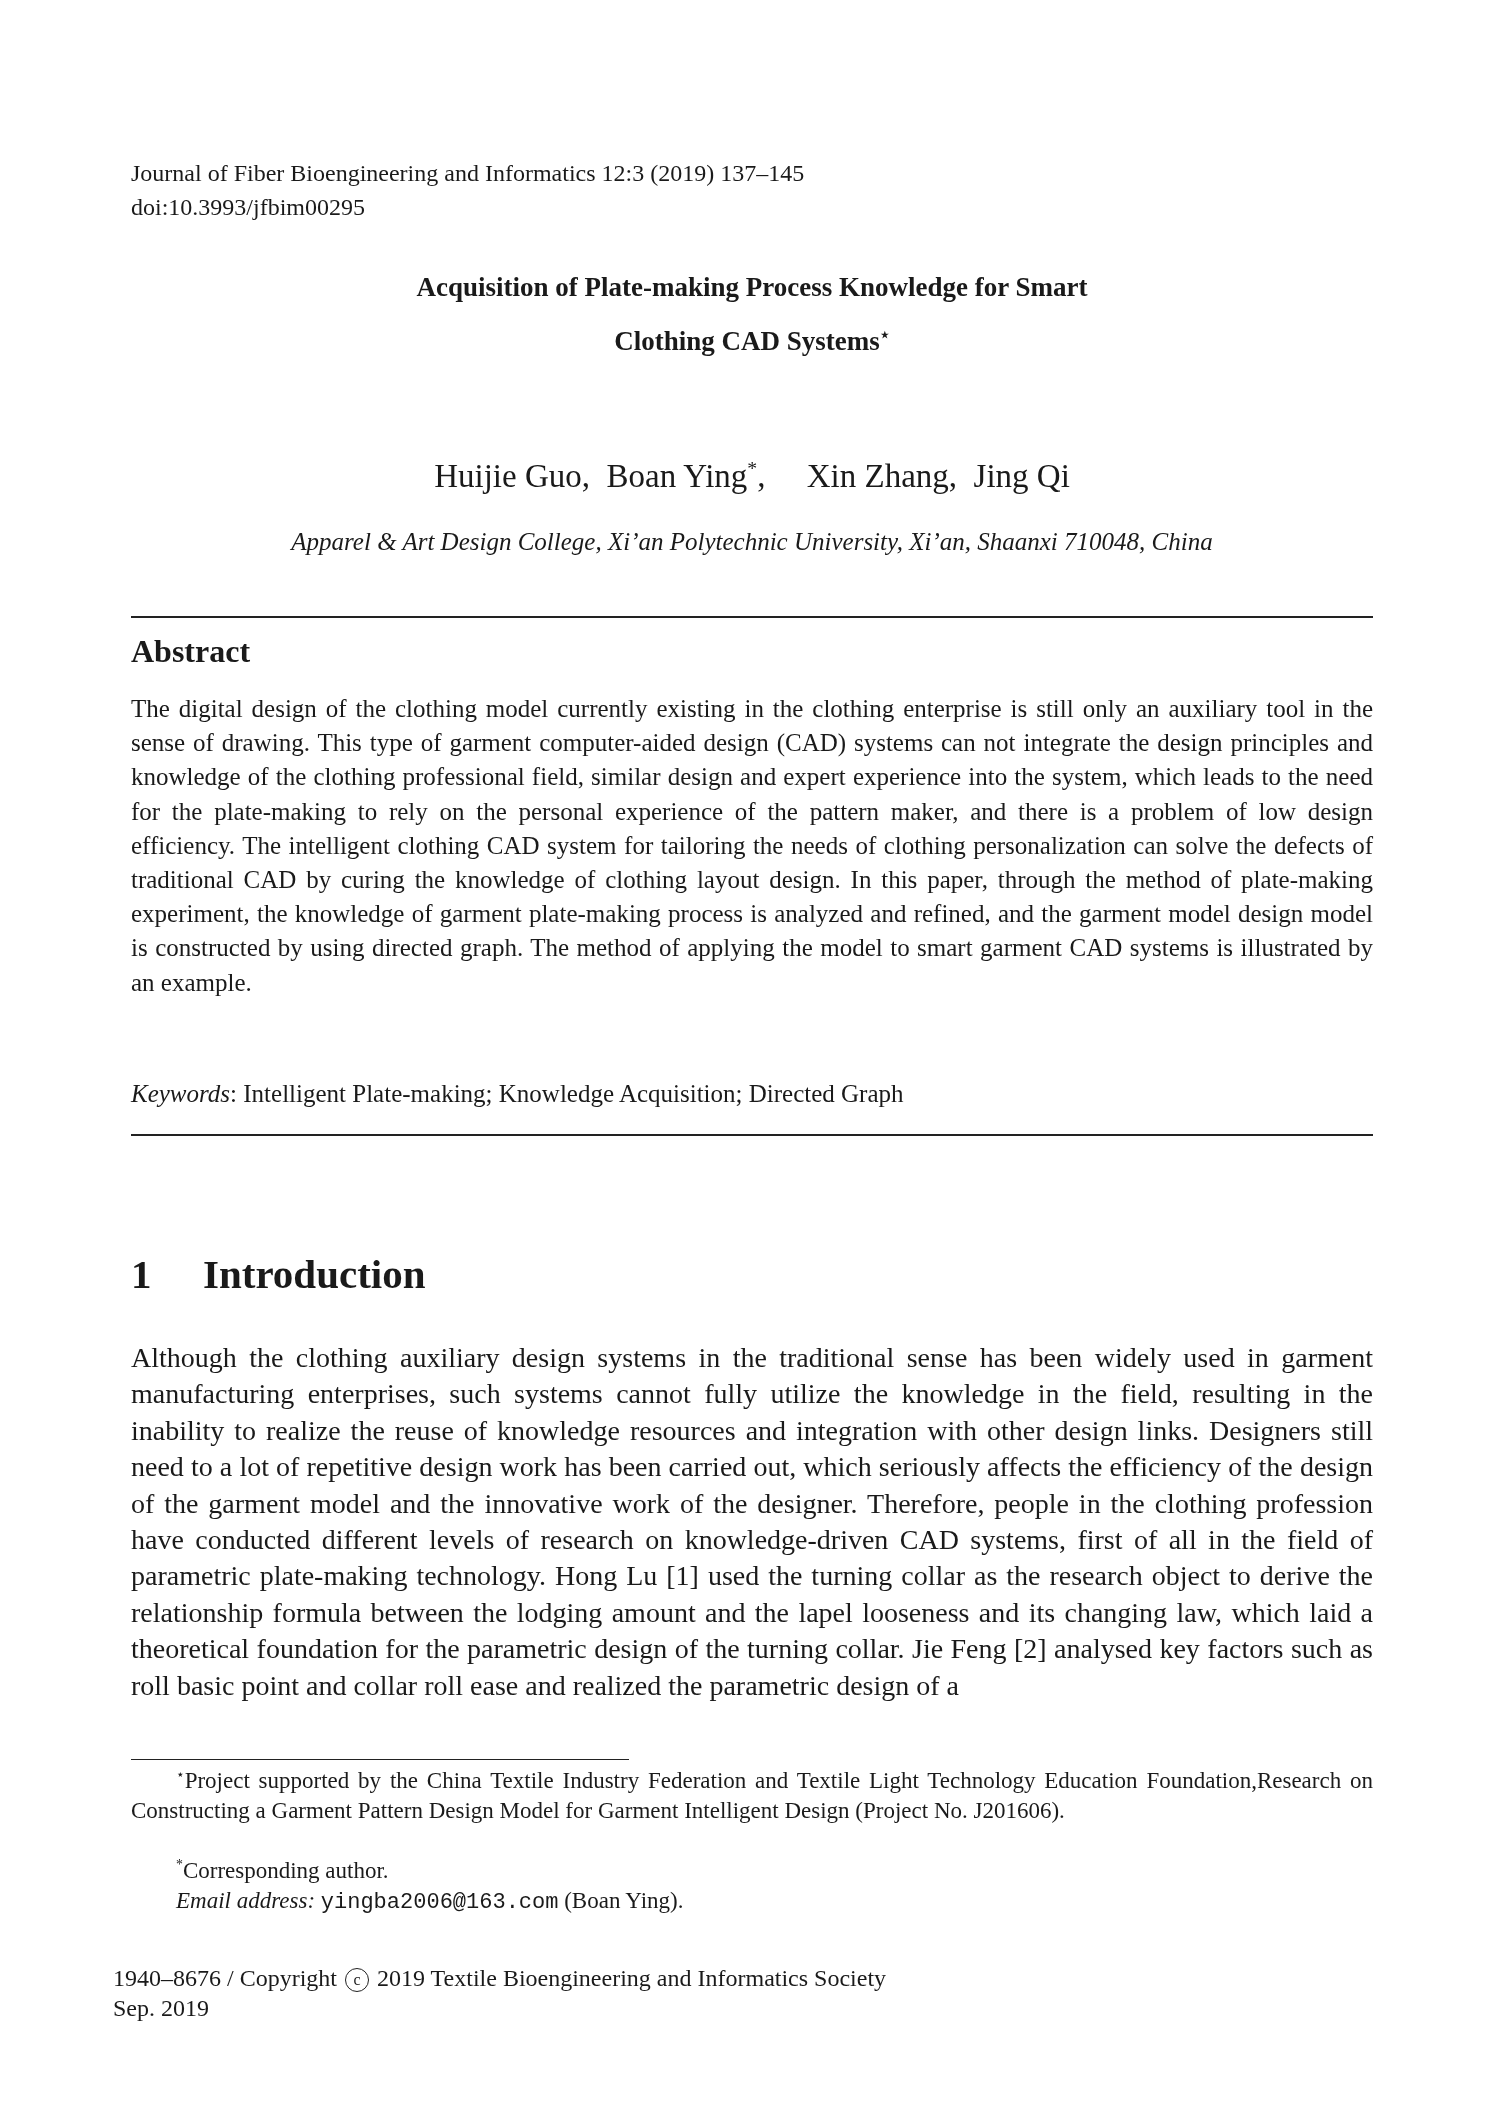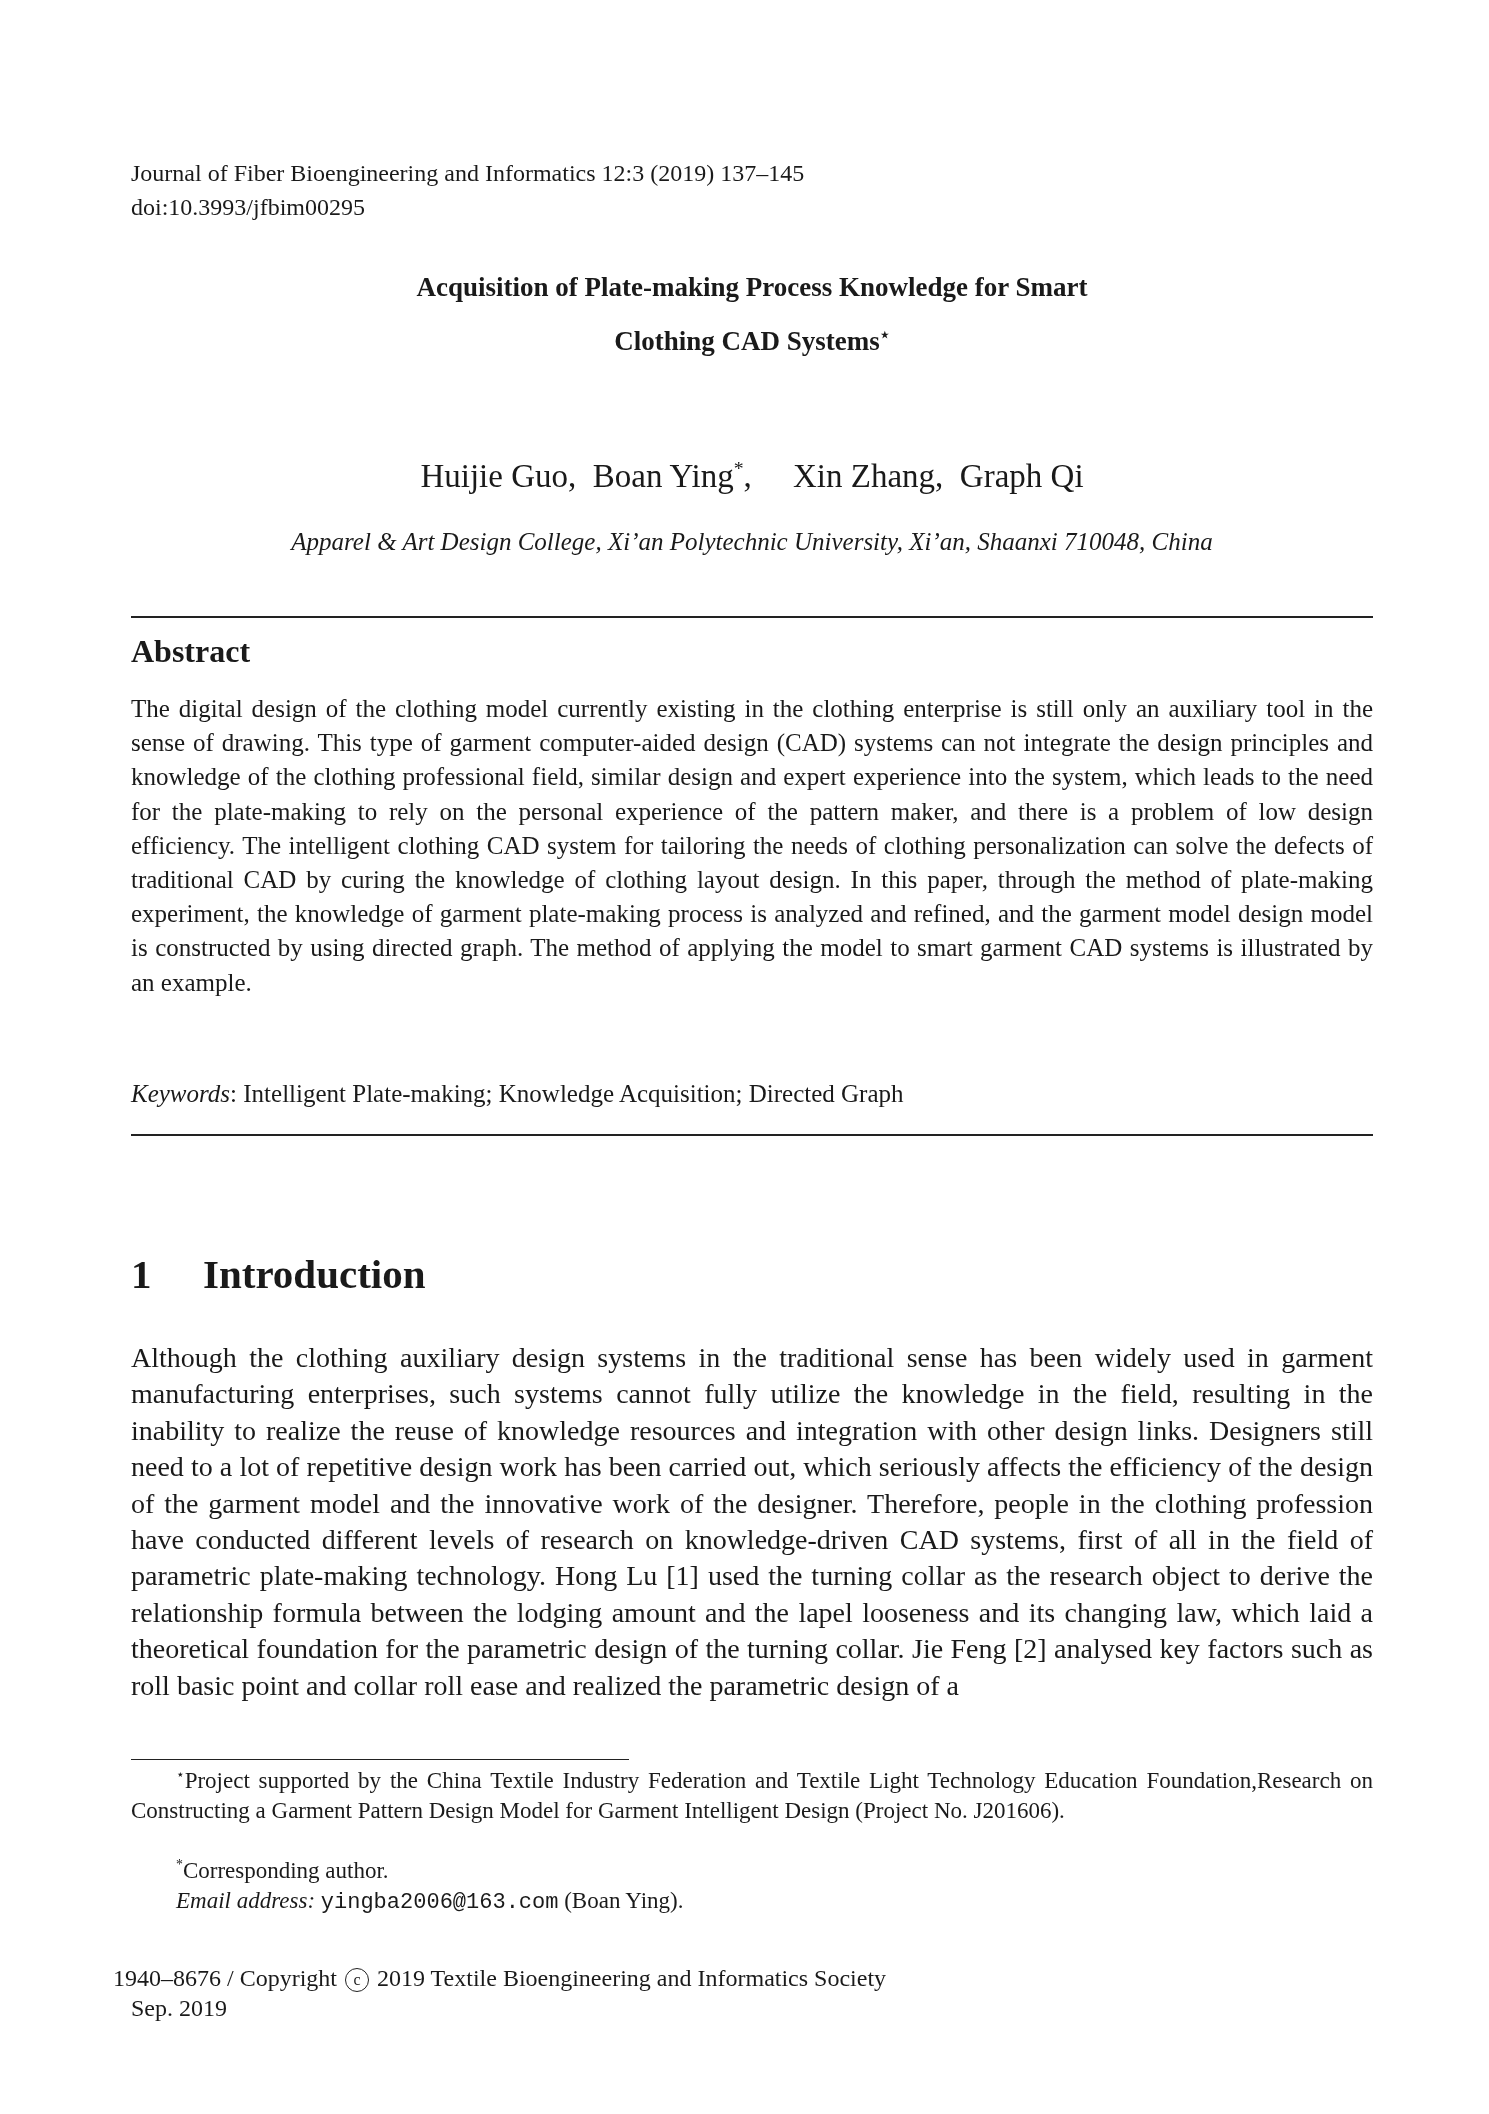--- a/index.html
+++ b/index.html
@@ -36,21 +36,21 @@
 
 <div class="abs title" style="top:260px;">
   <div>Acquisition of Plate-making Process Knowledge for Smart</div>
   <div><span>Clothing CAD Systems</span><span class="sup">⋆</span></div>
 </div>
 
 <div class="abs authors" style="top:458px;">
   <span>Huijie Guo,</span>&nbsp;
   <span><span>Boan Ying</span><span class="sup">*</span><span>,</span></span>&nbsp;&nbsp;&nbsp;&nbsp;
   <span>Xin Zhang,</span>&nbsp;
-  <span>Graph Qi</span>
+  <span>Jing Qi</span>
 </div>
 
 <div class="abs affil" style="top:528px;">Apparel &amp; Art Design College, Xi’an Polytechnic University, Xi’an, Shaanxi 710048, China</div>
 
 <div class="abs rule" style="top:616px;"></div>
 
 <div class="abs abs-head" style="top:633px;">Abstract</div>
 
 <div class="abs para abstract-text" style="top:692px;">The digital design of the clothing model currently existing in the clothing enterprise is still only an auxiliary tool in the sense of drawing. This type of garment computer-aided design (CAD) systems can not integrate the design principles and knowledge of the clothing professional field, similar design and expert experience into the system, which leads to the need for the plate-making to rely on the personal experience of the pattern maker, and there is a problem of low design efficiency. The intelligent clothing CAD system for tailoring the needs of clothing personalization can solve the defects of traditional CAD by curing the knowledge of clothing layout design. In this paper, through the method of plate-making experiment, the knowledge of garment plate-making process is analyzed and refined, and the garment model design model is constructed by using directed graph. The method of applying the model to smart garment CAD systems is illustrated by an example.</div>
 
@@ -64,13 +64,13 @@
 
 <div class="abs fn-rule" style="top:1759px;"></div>
 
 <div class="abs fn" style="top:1766px;"><span class="ind"></span><span class="sup">⋆</span><span>Project supported by the China Textile Industry Federation and Textile Light Technology Education Foundation,Research on Constructing a Garment Pattern Design Model for Garment Intelligent Design (Project No. J201606).</span></div>
 
 <div class="abs fn" style="top:1856px;"><span class="ind"></span><span class="sup">*</span><span>Corresponding author.</span></div>
 
 <div class="abs fn" style="top:1886px;"><span class="ind"></span><i>Email address:</i> <span class="mono">yingba2006@163.com</span> <span>(Boan Ying).</span></div>
 
 <div class="abs foot" style="top:1963px;"><span>1940–8676 / Copyright</span> <span class="copy-c">c</span> <span>2019 Textile Bioengineering and Informatics Society</span></div>
-<div class="abs foot" style="top:1993px;margin-left:18px;">Sep. 2019</div>
+<div class="abs foot" style="top:1993px;">Sep. 2019</div>
 
 </body></html>

